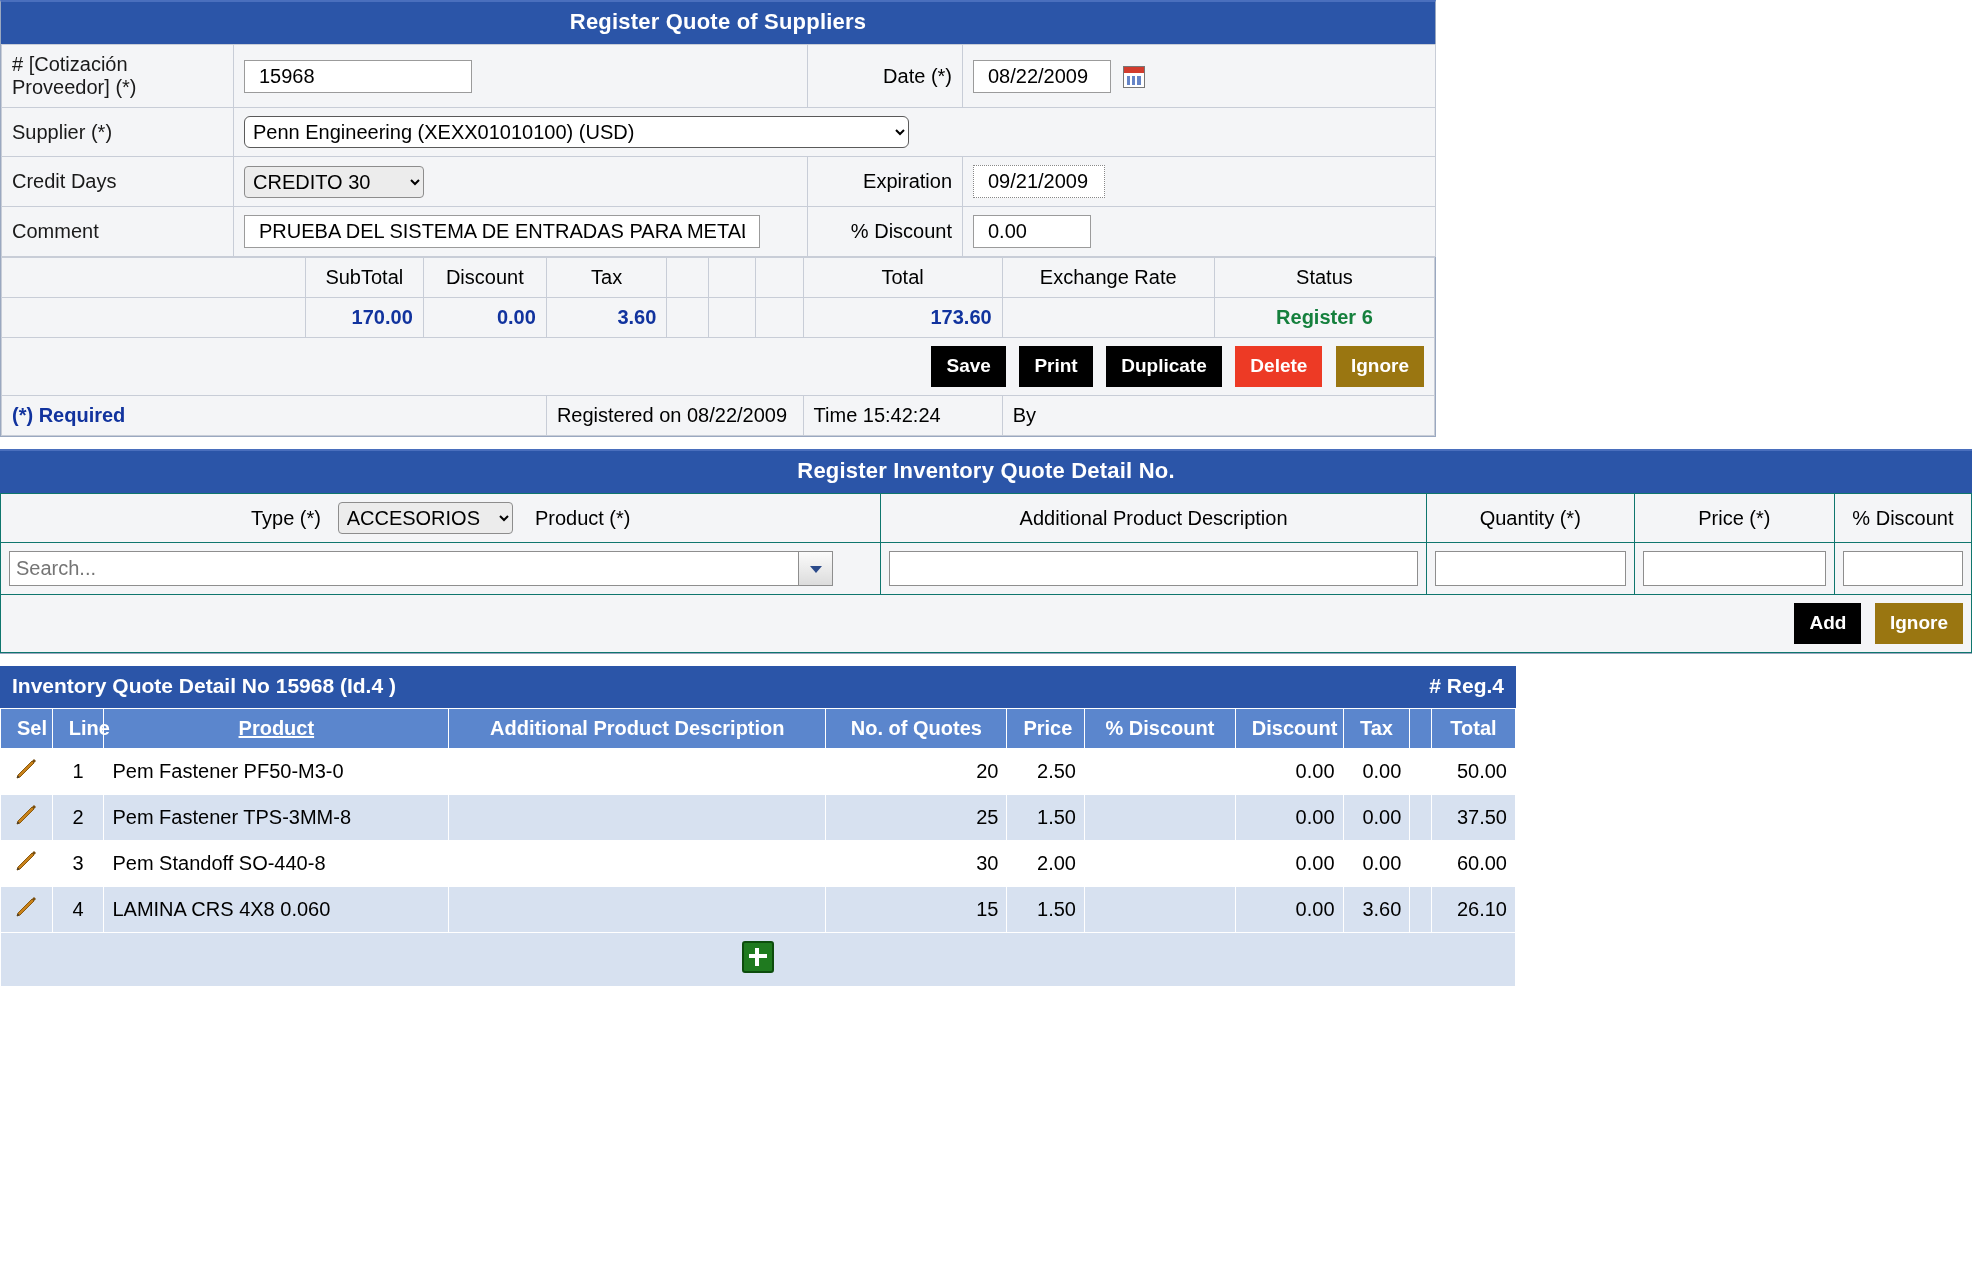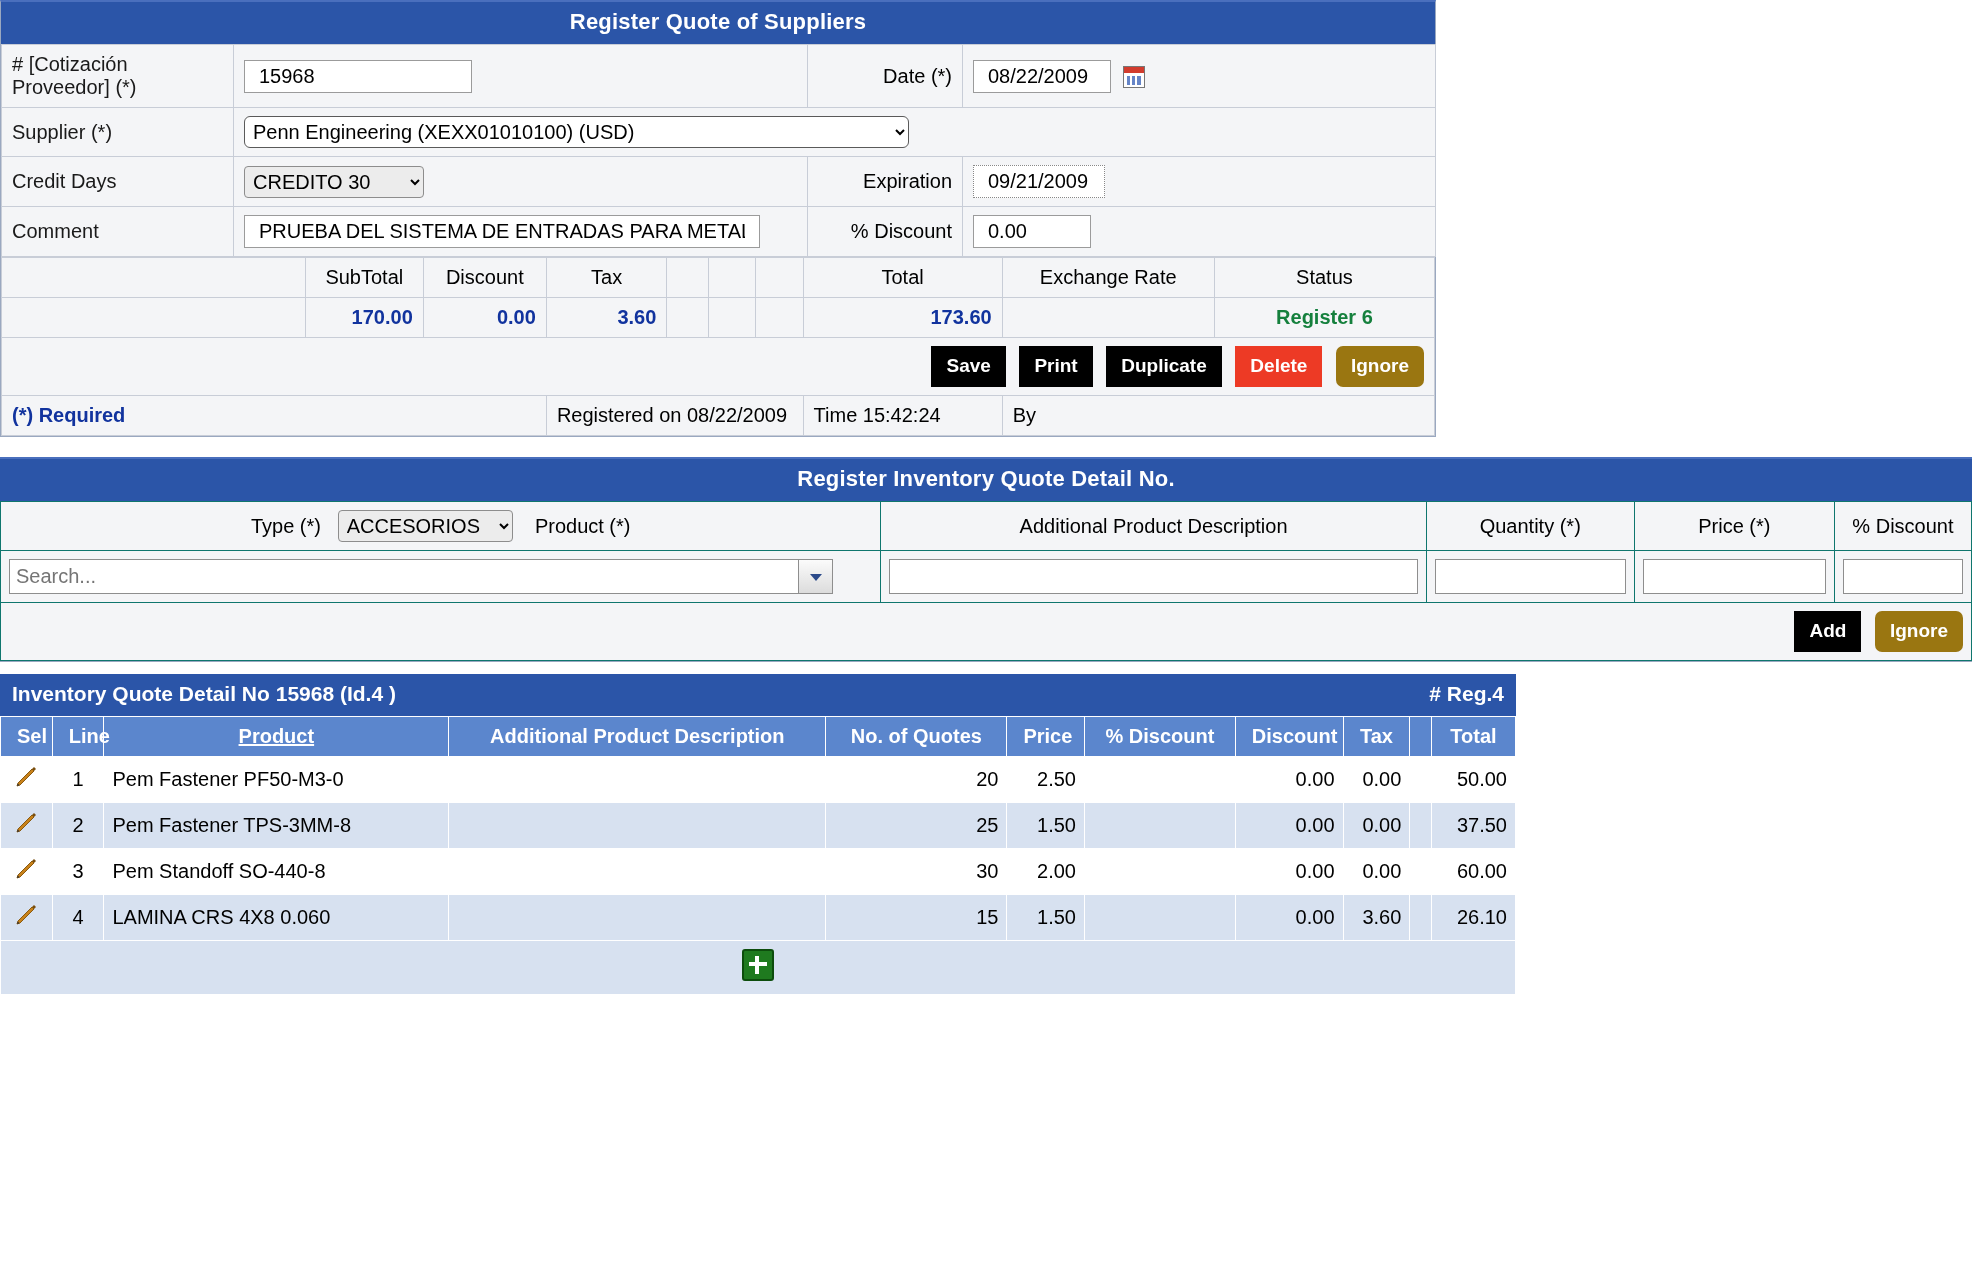--- a/index.html
+++ b/index.html
@@ -144,30 +144,30 @@
     font-size: 19px;
     font-weight: bold;
     color: #fff;
     padding: 9px 15px 10px 15px;
     margin-left: 8px;
     border: none;
     cursor: pointer;
   }
   .btn-blue { background: #000000; }
   .btn-red  { background: #ed3a25; }
-  .btn-gold { background: #9a7611; border-radius: 7px; }
+  .btn-gold { background: #9a7611; }
 
   .req { color: #11339e; font-weight: bold; }
 
   
   #detail-panel {
     width: 1972px;
     border-left: none;
     border-right: none;
-    margin-top: 20px;
+    margin-top: 12px;
     border-top: 2px solid #4a6fbd;
   }
   table.detail {
     border-collapse: collapse;
     width: 100%;
     table-layout: fixed;
   }
   table.detail td {
     border: 1px solid #0f766e;
     background: #f4f5f7;

